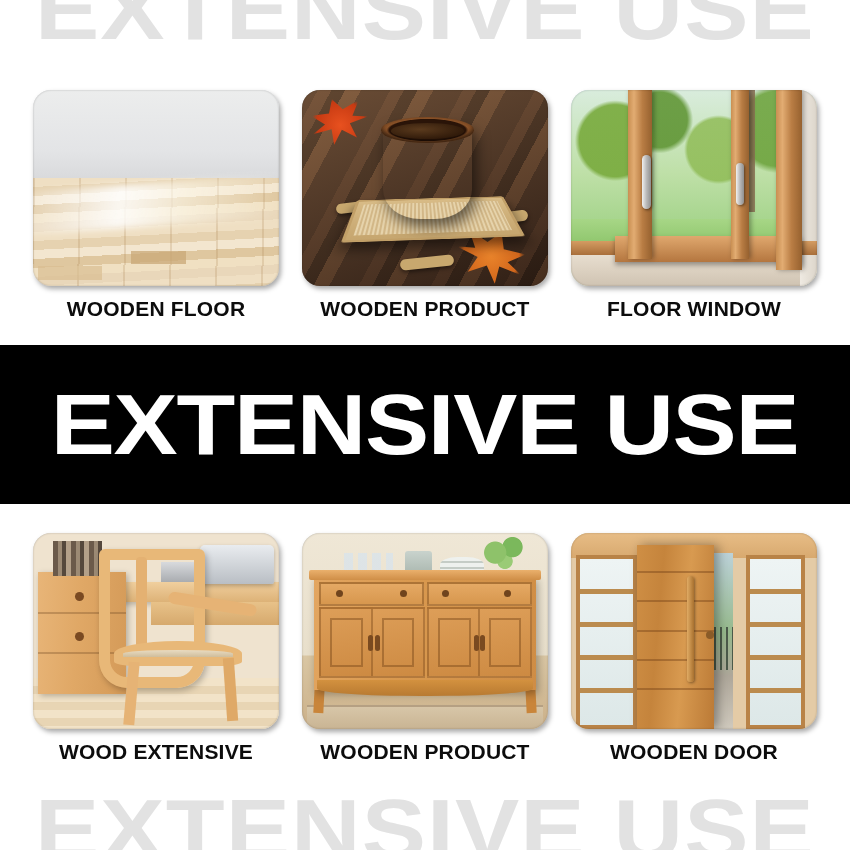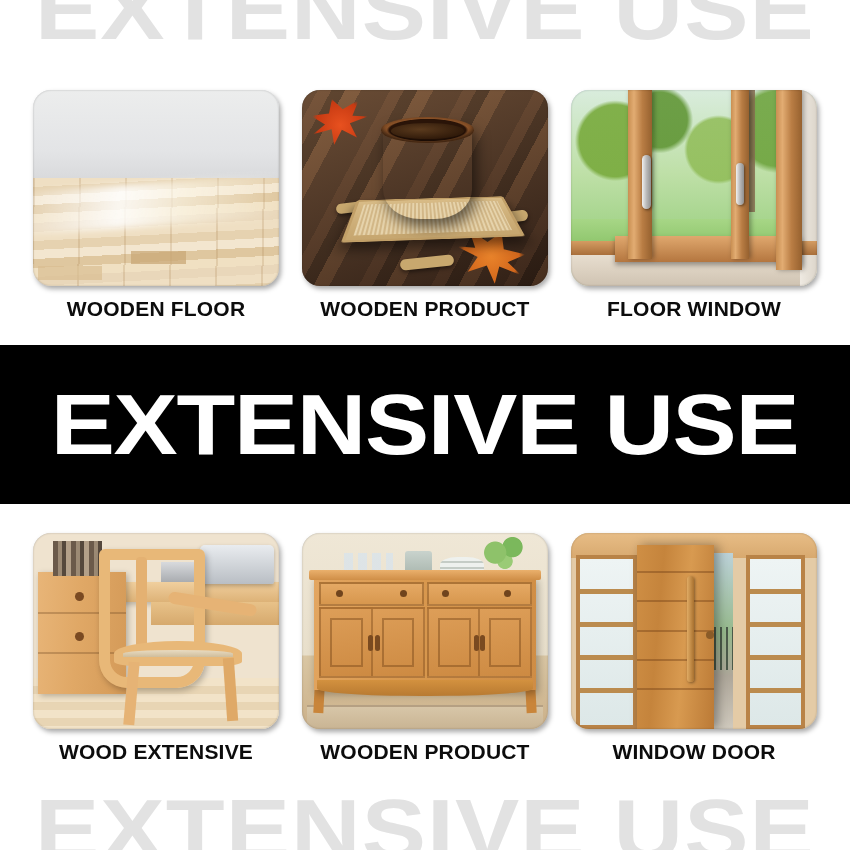--- a/index.html
+++ b/index.html
@@ -458,20 +458,20 @@
             <div class="grain" style="top:14%"></div>
             <div class="grain" style="top:30%"></div>
             <div class="grain" style="top:46%"></div>
             <div class="grain" style="top:62%"></div>
             <div class="grain" style="top:78%"></div>
           </div>
           <div class="handle"></div>
           <div class="lock"></div>
         </div>
       </div>
-      <div class="caption">WINDOW DOOR</div>
+      <div class="caption">WOODEN DOOR</div>
     </div>
 
   </div>
 
   <div class="watermark watermark-bottom">EXTENSIVE USE</div>
 
 </div>
 
 </body></html>

